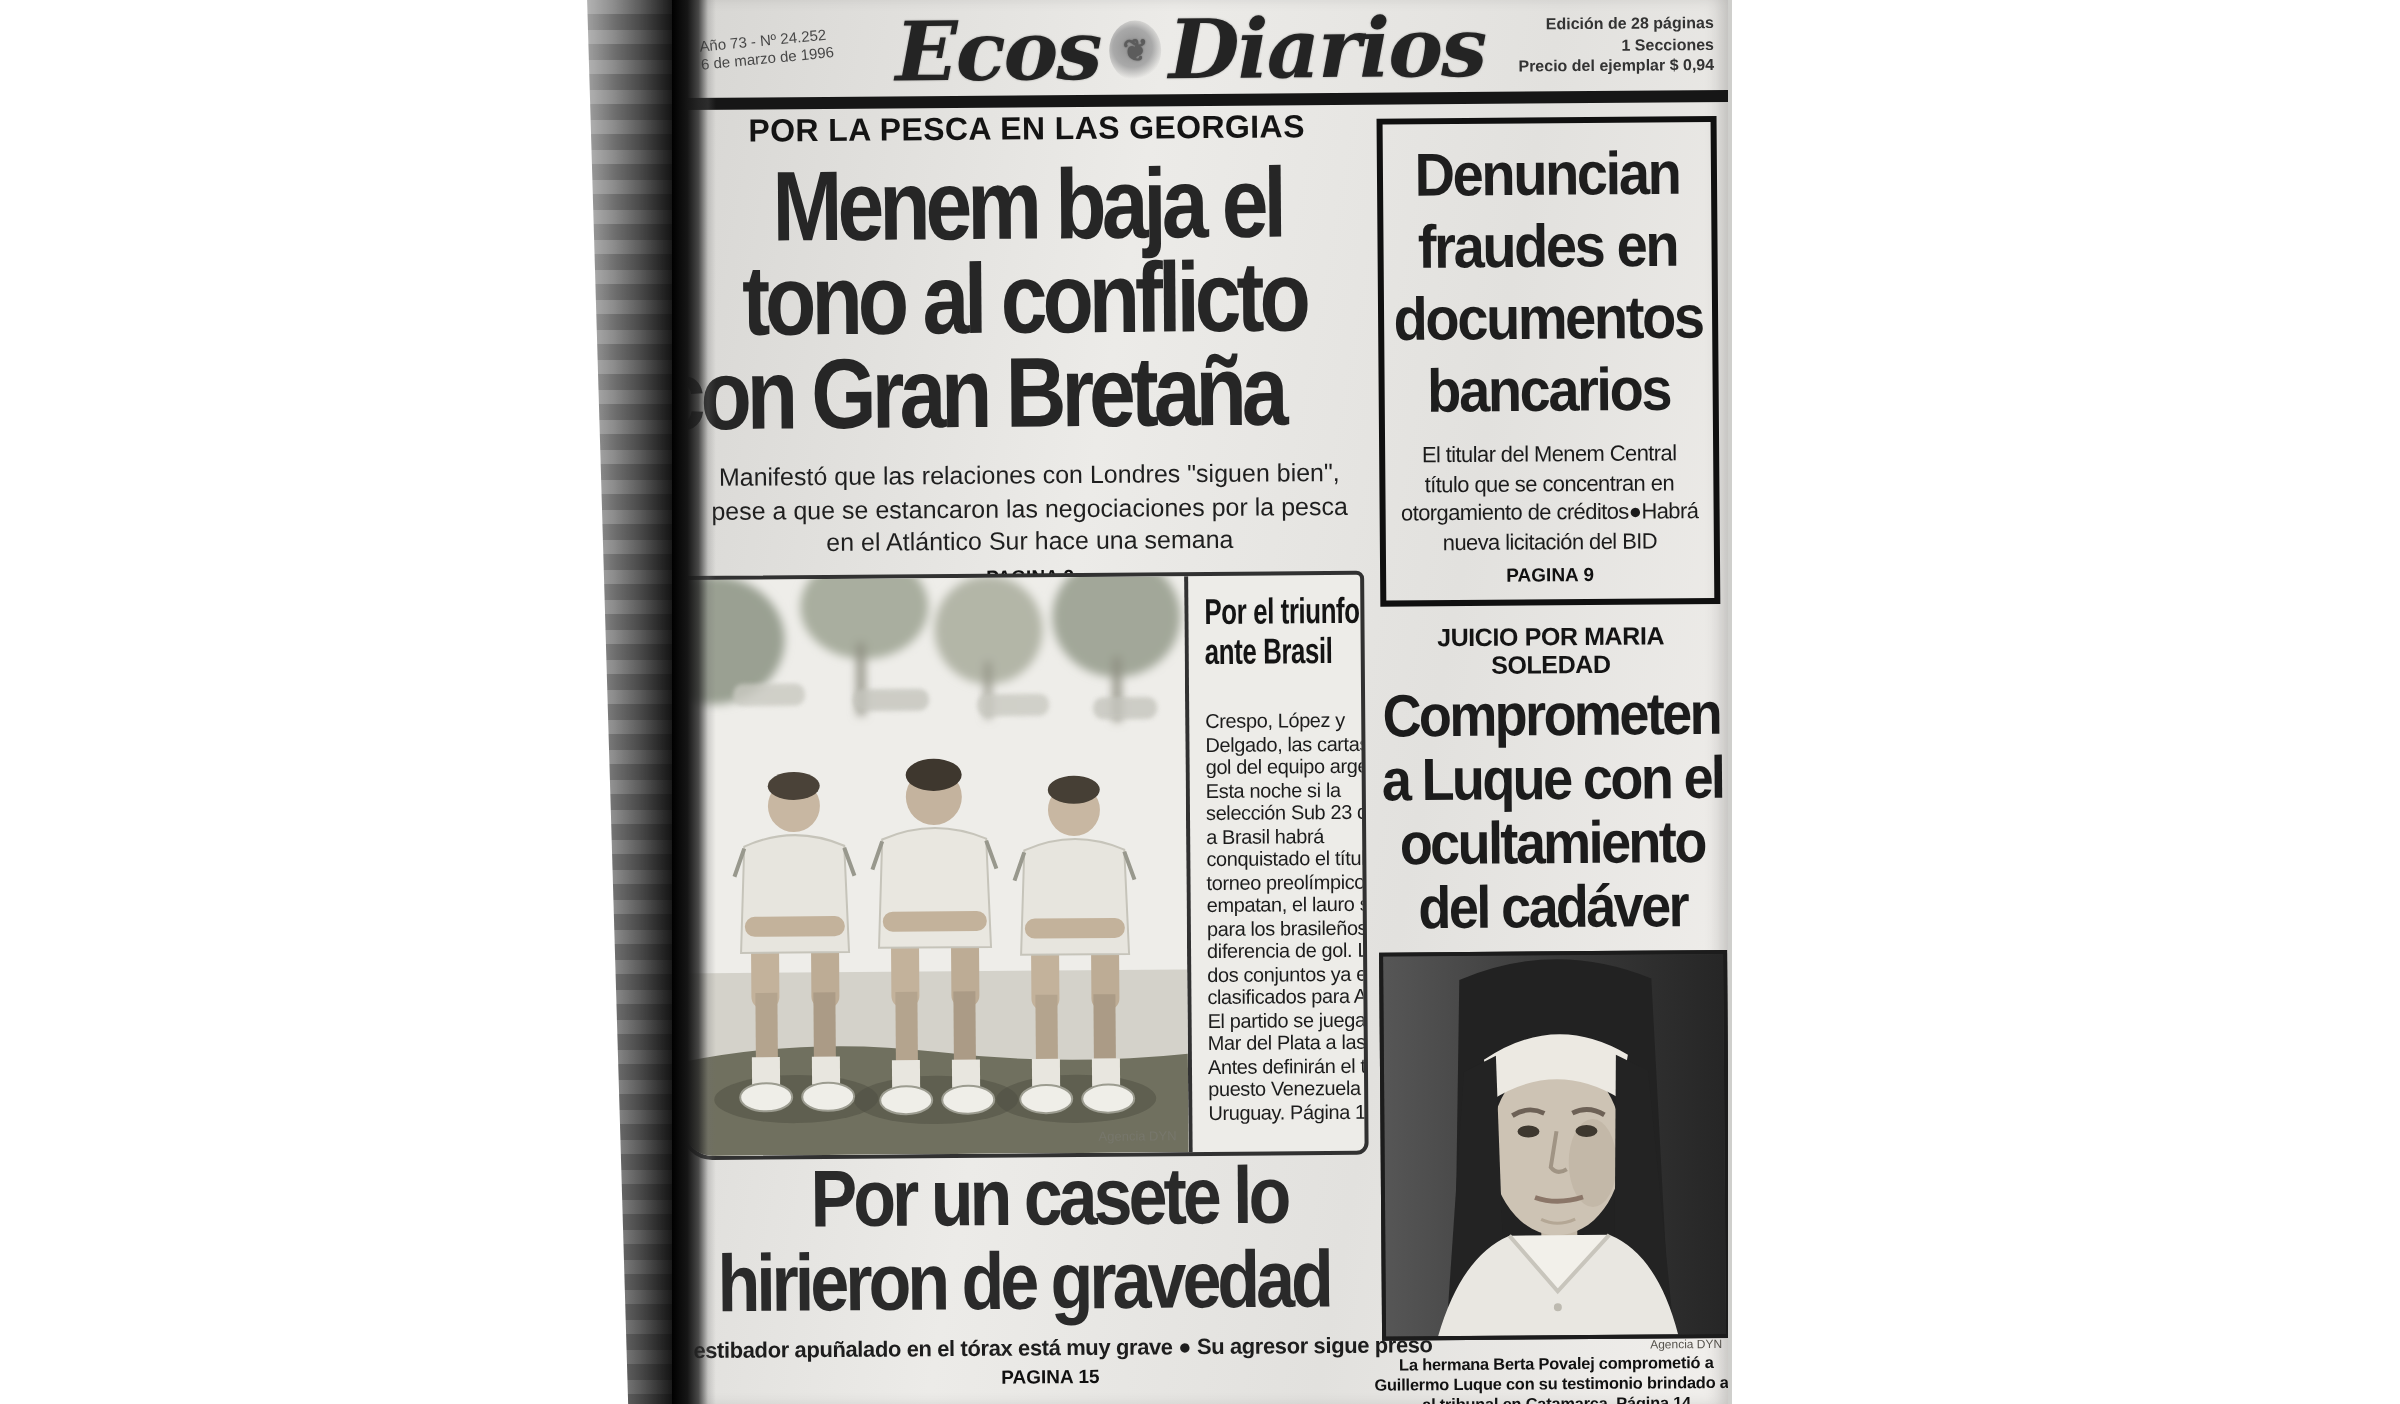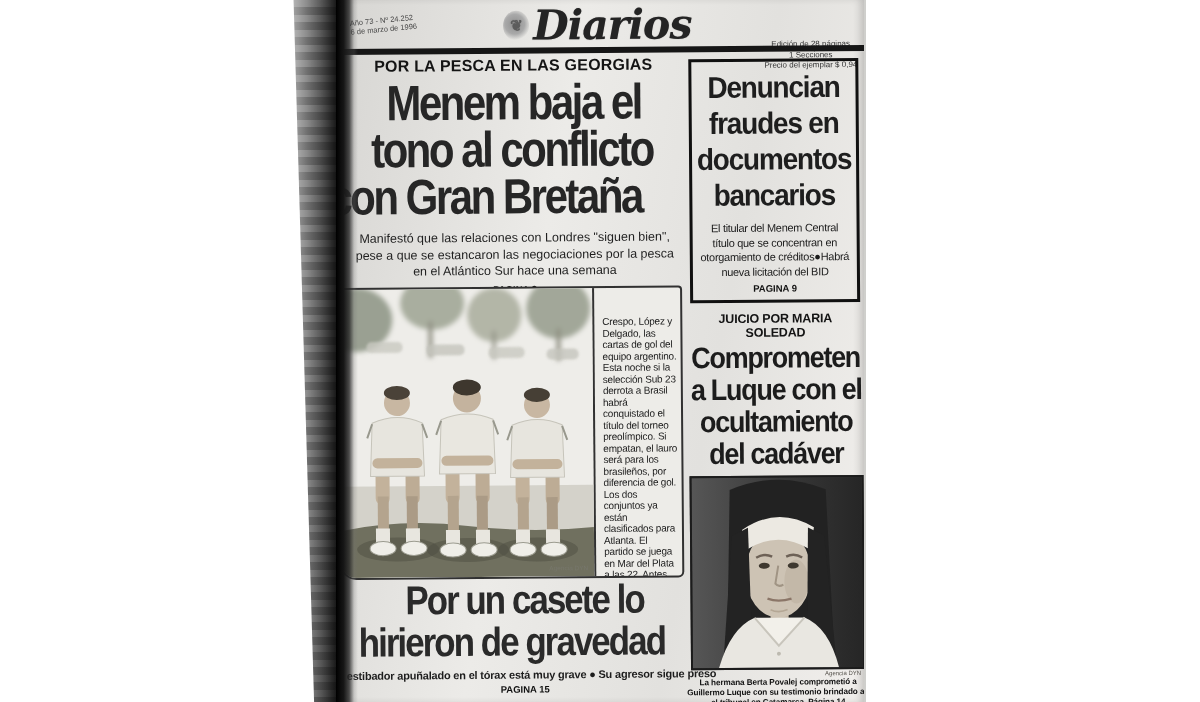--- a/index.html
+++ b/index.html
@@ -23,21 +23,21 @@
   .paper-inner{position:absolute;inset:0;transform:rotate(-0.45deg);transform-origin:50% 40%;}
 
   
   .m-left{position:absolute;left:10px;top:14px;font-size:7.5px;line-height:9px;color:#474747;transform:rotate(-5deg);}
   .logo{position:absolute;left:50%;top:1px;transform:translateX(-52%);white-space:nowrap;
     font-family:"DejaVu Serif",serif;font-style:italic;font-weight:bold;font-size:41px;
     letter-spacing:-1px;color:#242424;display:flex;align-items:center;gap:4px;text-shadow:0 0 1px rgba(0,0,0,.35);}
   .emblem{width:26px;height:30px;border-radius:50%;flex:0 0 auto;
     background:radial-gradient(circle at 45% 45%,#8f8f8f 0%,#a9a9a9 45%,rgba(180,180,180,0) 72%);
     display:flex;align-items:center;justify-content:center;font-size:15px;color:#5c5c5c;font-style:normal;}
-  .m-right{position:absolute;right:5px;top:9px;text-align:center;font-size:8px;font-weight:normal;line-height:10.5px;color:#333;margin-top:32px;}
+  .m-right{position:absolute;right:5px;top:9px;text-align:right;font-size:8px;font-weight:bold;line-height:10.5px;color:#333;}
   .rule{position:absolute;left:-6px;top:47px;width:534px;height:6px;background:#161616;border-radius:2px;}
 
   
   .col-left{position:absolute;left:2px;top:56px;width:342px;}
   .kicker1{text-align:center;font-weight:bold;font-size:16px;letter-spacing:.2px;color:#141414;}
   .h-menem{margin-top:4px;color:#262626;}
   .h-menem .hl{font-weight:bold;font-size:42px;letter-spacing:-2.5px;line-height:47px;height:47px;
     white-space:nowrap;transform:scaleY(1.18);}
   .hl1{text-align:center;}
   .hl2{text-align:center;margin-left:-4px;}
@@ -88,20 +88,21 @@
 <div class="scan">
   <div class="paper">
     <div class="paper-inner">
 
       <div>
         <div class="m-left">
           <div>Año 73 - Nº 24.252</div>
           <div>6 de marzo de 1996</div>
         </div>
         <div class="logo">
+          <span>Ecos</span>
           <span class="emblem">❦</span>
           <span>Diarios</span>
         </div>
         <div class="m-right">
           <div>Edición de 28 páginas</div>
           <div>1 Secciones</div>
           <div>Precio del ejemplar $ 0,94</div>
         </div>
         <div class="rule"></div>
       </div>
@@ -200,20 +201,24 @@
                 <path d="M-25 137 l-5 14 M25 137 l5 14" stroke="#98988d" stroke-width="2" fill="none"></path>
                 <rect x="-25" y="170" width="50" height="10" rx="5" fill="#c3b29b"></rect>
                 <circle cx="0" cy="116" r="13" fill="#c8b7a2"></circle>
                 <ellipse cx="0" cy="106" rx="13" ry="7" fill="#463f35"></ellipse>
               </g>
             </g>
             <text x="246" y="281" text-anchor="end" font-size="6.5" fill="#77776c">Agencia DYN</text>
           </svg>
         </div>
         <div class="soccer-col">
+          <div class="h-triunfo">
+            <div class="line">Por el triunfo</div>
+            <div class="line">ante Brasil</div>
+          </div>
           <div class="soccer-body">Crespo, López y Delgado, las cartas de gol del equipo argentino. Esta noche si la selección Sub 23 derrota a Brasil habrá conquistado el título del torneo preolímpico. Si empatan, el lauro será para los brasileños, por diferencia de gol. Los dos conjuntos ya están clasificados para Atlanta. El partido se juega en Mar del Plata a las 22. Antes definirán el tercer puesto Venezuela y Uruguay. Página 13</div>
         </div>
       </div>
 
       <div class="casete">
         <div class="hl">Por un casete lo</div>
         <div class="hl hl2c">hirieron de gravedad</div>
         <div class="deck2">El estibador apuñalado en el tórax está muy grave ● Su agresor sigue preso</div>
         <div class="pageref">PAGINA 15</div>
       </div>

